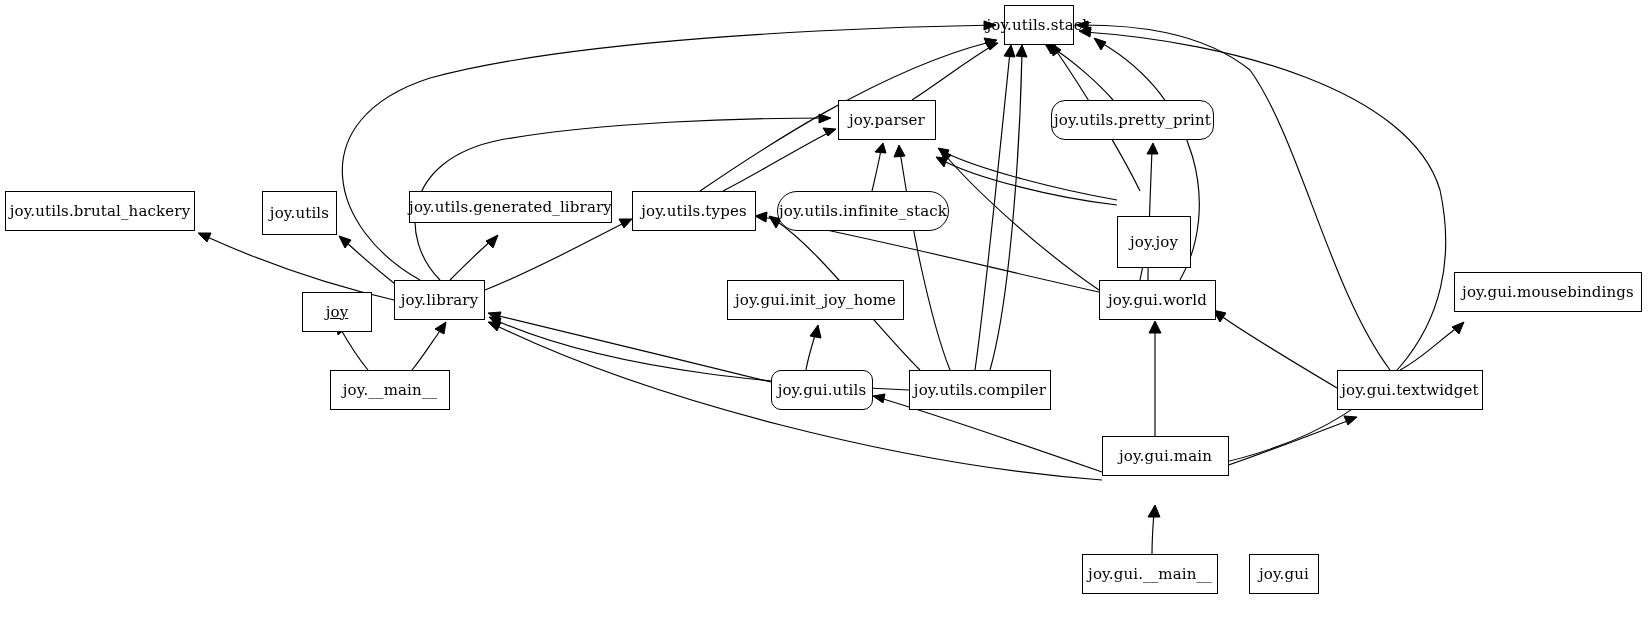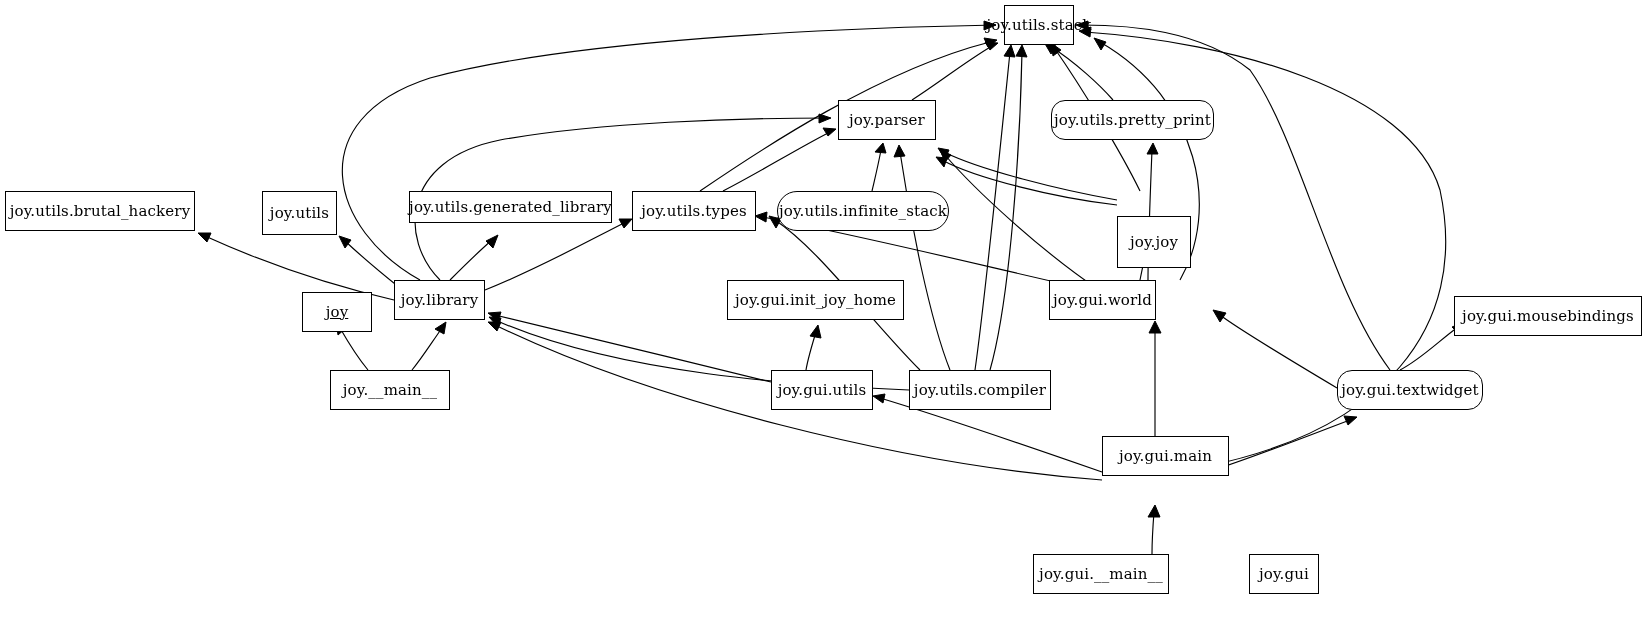--- a/index.html
+++ b/index.html
@@ -211,49 +211,49 @@
   </div>
 
   <div class="node" style="left:394px; top:280px; width:91px; height:40px;">
     <span class="node-label">joy.library</span>
   </div>
 
   <div class="node" style="left:727px; top:280px; width:177px; height:40px;">
     <span class="node-label">joy.gui.init_joy_home</span>
   </div>
 
-  <div class="node" style="left:1049px; top:280px; width:107px; height:40px;justify-content:center;">
+  <div class="node" style="left:1099px; top:280px; width:117px; height:40px;justify-content:center;">
     <span class="node-label">joy.gui.world</span>
   </div>
 
-  <div class="node" style="left:1454px; top:296px; width:188px; height:40px;">
+  <div class="node" style="left:1454px; top:272px; width:188px; height:40px;">
     <span class="node-label">joy.gui.mousebindings</span>
   </div>
 
   <div class="node" style="left:330px; top:370px; width:120px; height:40px;">
     <span class="node-label">joy.__main__</span>
   </div>
 
-  <div class="node" style="left:771px; top:370px; width:102px; height:40px;">
+  <div class="node" style="left:771px; top:370px; width:102px; height:40px;border-radius:10px;">
     <span class="node-label">joy.gui.utils</span>
   </div>
 
   <div class="node" style="left:909px; top:370px; width:142px; height:40px;">
     <span class="node-label">joy.utils.compiler</span>
   </div>
 
-  <div class="node" style="left:1337px; top:370px; width:146px; height:40px;border-radius:15px;">
+  <div class="node" style="left:1337px; top:370px; width:146px; height:40px;">
     <span class="node-label">joy.gui.textwidget</span>
   </div>
 
   <div class="node" style="left:1102px; top:436px; width:127px; height:40px;">
     <span class="node-label">joy.gui.main</span>
   </div>
 
-  <div class="node" style="left:1033px; top:554px; width:136px; height:40px;">
+  <div class="node" style="left:1082px; top:554px; width:136px; height:40px;">
     <span class="node-label">joy.gui.__main__</span>
   </div>
 
   <div class="node" style="left:1249px; top:554px; width:70px; height:40px;">
     <span class="node-label">joy.gui</span>
   </div>
 
 </div>
 
 </body></html>

